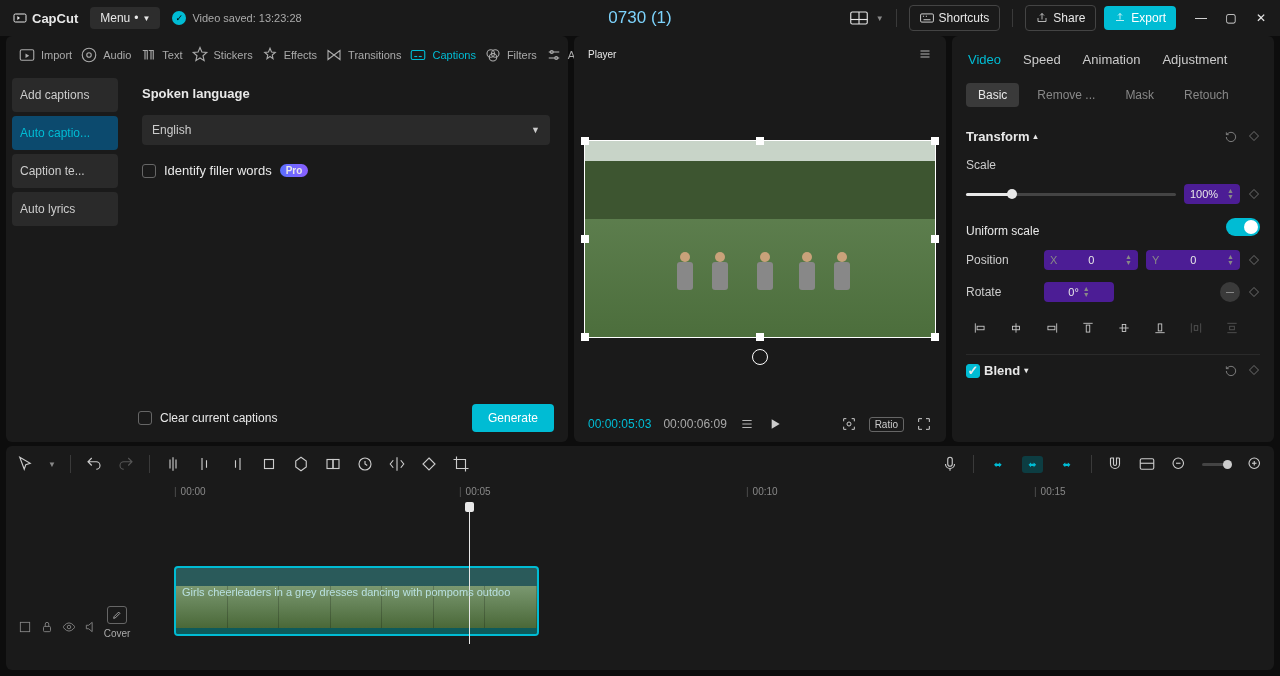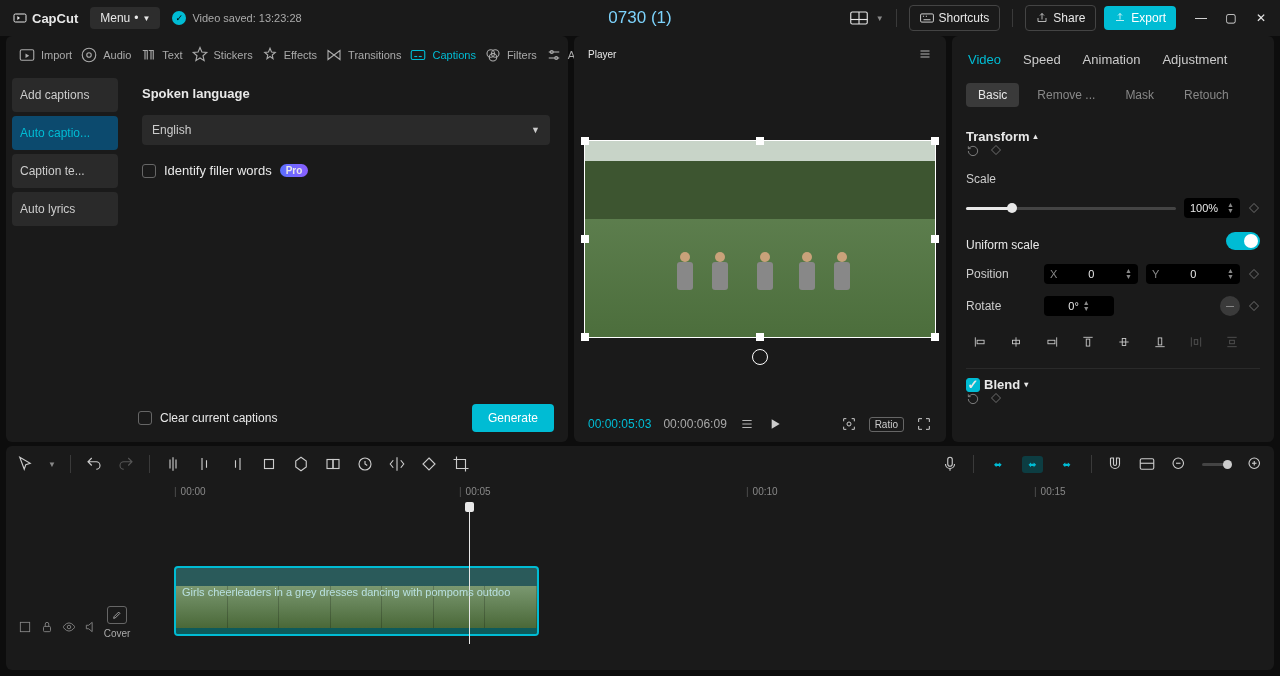--- a/index.html
+++ b/index.html
@@ -66,29 +66,29 @@
 .pc-icon { cursor: pointer; color: #ccc; display:flex; }
 .ratio-btn{border:1px solid #666;padding:1px 5px;border-radius:3px;font-size:10px;}
 
 .prop-tabs { display: flex; padding: 10px 14px 0; gap: 18px; }
 .prop-tab { padding: 6px 2px; cursor: pointer; color: #ccc; font-size: 13px; }
 .prop-tab.active { color: #00bcd4; font-weight: 500; }
 .sub-tabs { display: flex; gap: 6px; padding: 10px 14px; }
 .sub-tab { padding: 5px 12px; border-radius: 4px; cursor: pointer; color: #888; font-size: 12px; }
 .sub-tab.active { background: #3a3a3a; color: #e8e8e8; }
 .prop-body { padding: 4px 14px; }
-.section-head { display: flex; justify-content: space-between; padding: 8px 0; flex-direction: column; }
+.section-head { display: flex; align-items: center; justify-content: space-between; padding: 8px 0; }
 .section-head .title { font-weight: 600; font-size: 13px; display:flex;align-items:center;gap:4px;}
 .section-icons { display: flex; gap: 10px; color: #888; }
 .prop-row { display: flex; align-items: center; padding: 6px 0; gap: 8px; }
 .prop-row .label { width: 70px; color: #ccc; font-size: 12px; }
 .slider { flex: 1; height: 3px; background: #444; position: relative; border-radius: 2px; }
 .slider .fill{position:absolute;left:0;top:0;bottom:0;background:#e8e8e8;border-radius:2px;}
 .slider .thumb{position:absolute;top:50%;width:10px;height:10px;background:#e8e8e8;border-radius:50%;transform:translate(-50%,-50%);}
-.num-input { background: #000000; padding: 4px 6px; border-radius: 4px; display: flex; align-items: center; gap: 4px; min-width: 56px; justify-content: space-between; font-size: 11px;}
+.num-input { background: #4c1d95; padding: 4px 6px; border-radius: 4px; display: flex; align-items: center; gap: 4px; min-width: 56px; justify-content: space-between; font-size: 11px;}
 .num-input .stepper{display:flex;flex-direction:column;line-height:6px;color:#888;font-size:7px;}
 .kf{color:#888;cursor:pointer;}
 .toggle { width: 34px; height: 18px; background: #00bcd4; border-radius: 10px; position: relative; cursor: pointer; }
 .toggle::after{content:'';position:absolute;right:2px;top:2px;width:14px;height:14px;background:#fff;border-radius:50%;}
 .align-row{display:flex;gap:8px;padding:8px 0;}
 .align-btn{width:28px;height:24px;display:flex;align-items:center;justify-content:center;border-radius:3px;cursor:pointer;color:#ccc;}
 .align-btn.disabled{color:#555;}
 
 .tool-row { height: 36px; background: #1a1a1a; margin: 4px 6px 0; border-radius: 6px 6px 0 0; display: flex; align-items: center; padding: 0 10px; gap: 14px; }
 .tool-icon { cursor: pointer; color: #ccc; width: 18px; height: 18px; display: flex; align-items: center; justify-content: center; }

